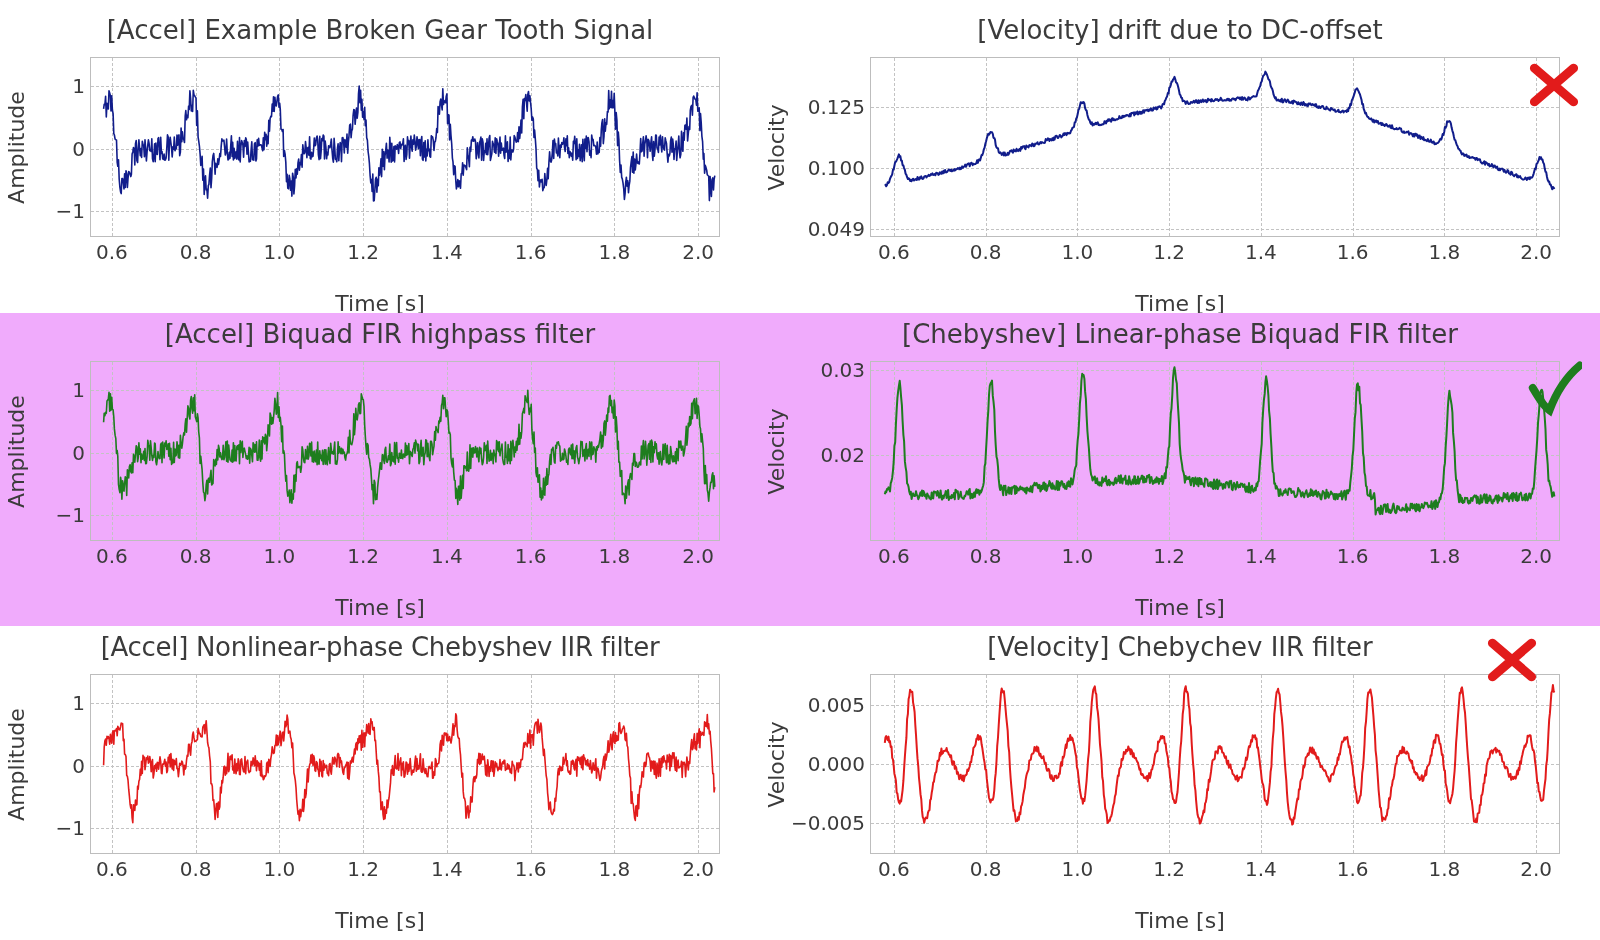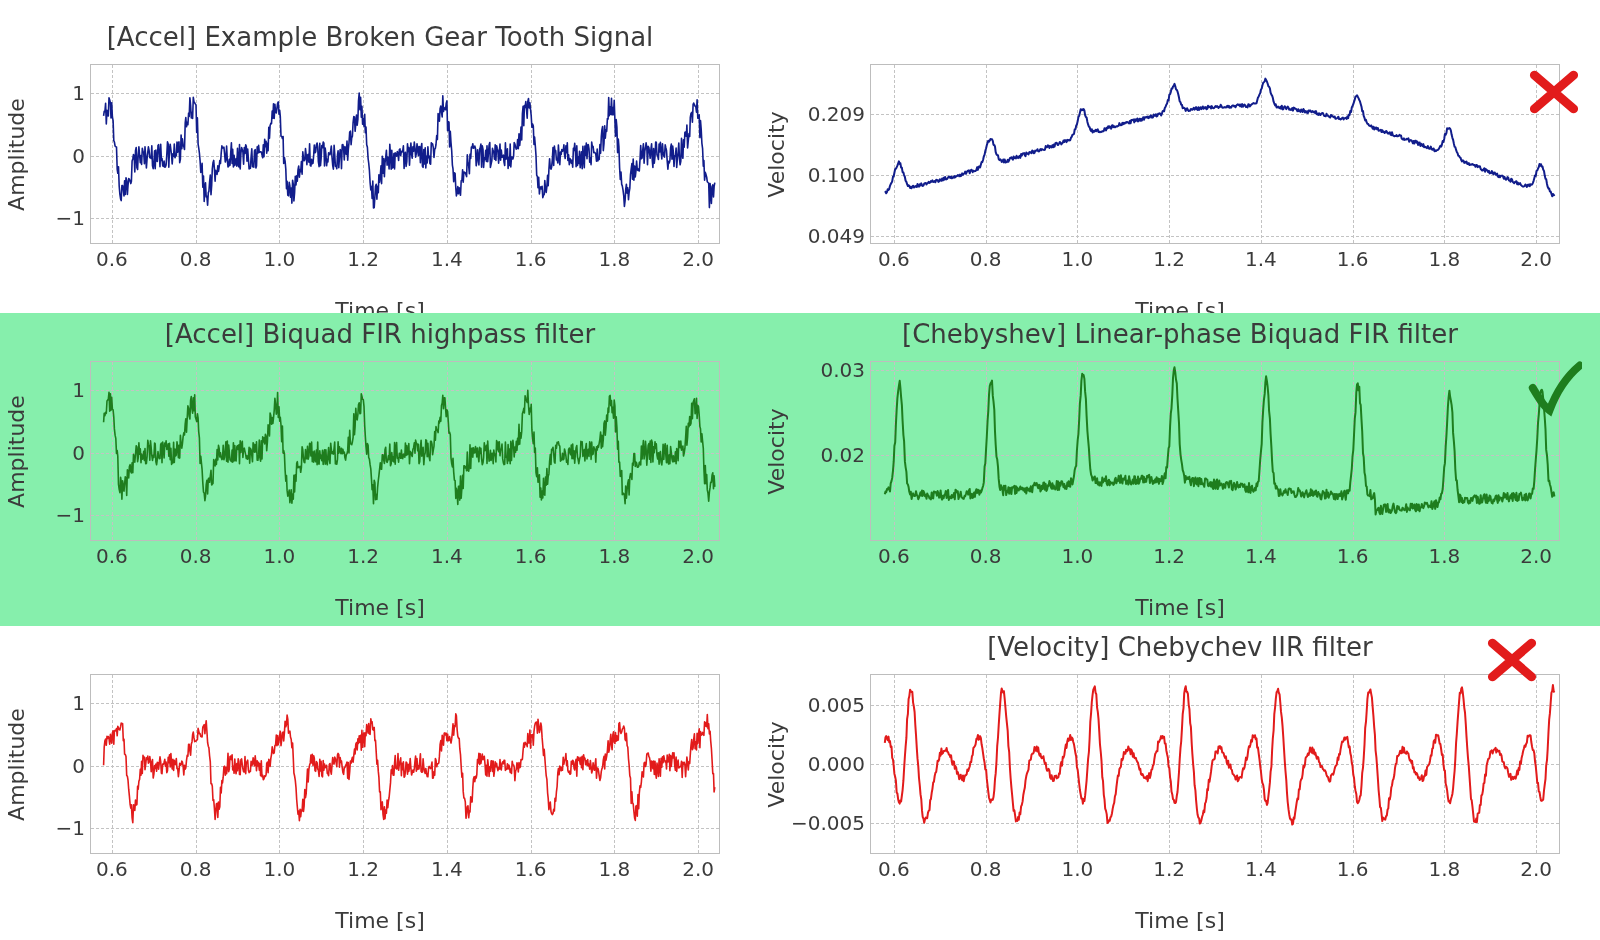--- a/index.html
+++ b/index.html
@@ -13,24 +13,24 @@
   .fig {
     width: 1600px; height: 940px;
     position: relative;
   }
   .row {
     position: absolute;
     left: 0; width: 100%;
     height: 313px;
   }
   .row-bg {
-    background: #86efac;
+    background: #f0abfc;
     padding-left: 40px;
   }
-  .row0 { top: 16px; }
+  .row0 { top: 9px; }
   .row1 { top: 313px; }
   .row2 { top: 626px; }
 
   .panel {
     position: absolute;
     top: 0; height: 313px;
   }
   .panel-left  { left: 0;    width: 760px; }
   .panel-right { left: 760px; width: 840px; }
 
@@ -146,30 +146,31 @@
           <div class="tick-x" style="left: 523.333px;">1.8</div>
           <div class="gridline grid-v" style="left: 607.067px;"></div>
           <div class="tick-x" style="left: 607.067px;">2.0</div>
           <svg class="trace">
             <path d="M12.6 50.8 L13.2 46.4 L13.9 46.7 L14.6 38.2 L15.3 59.0 L16.0 45.4 L16.6 46.9 L17.3 51.0 L18.0 32.8 L18.7 34.9 L19.4 38.0 L20.0 53.0 L20.7 37.9 L21.4 52.0 L22.1 55.6 L22.8 75.7 L23.4 77.0 L24.1 81.2 L24.8 81.7 L25.5 82.0 L26.2 104.3 L26.8 108.3 L27.5 101.9 L28.2 121.2 L28.9 129.4 L29.6 133.9 L30.2 135.6 L30.9 120.5 L31.6 120.6 L32.3 124.6 L33.0 130.9 L33.6 115.9 L34.3 129.4 L35.0 112.7 L35.7 115.6 L36.4 129.4 L37.0 120.6 L37.7 113.5 L38.4 114.3 L39.1 116.0 L39.8 118.6 L40.4 116.2 L41.1 96.0 L41.8 93.9 L42.5 89.5 L43.2 91.0 L43.8 106.9 L44.5 85.6 L45.2 82.5 L45.9 102.8 L46.6 104.4 L47.2 90.2 L47.9 81.8 L48.6 90.2 L49.3 97.7 L50.0 90.5 L50.6 99.5 L51.3 83.2 L52.0 86.5 L52.7 87.7 L53.4 98.8 L54.0 81.7 L54.7 91.0 L55.4 102.9 L56.1 93.4 L56.8 87.1 L57.4 81.9 L58.1 85.5 L58.8 92.6 L59.5 92.5 L60.2 93.5 L60.8 80.7 L61.5 100.8 L62.2 103.6 L62.9 97.3 L63.6 85.8 L64.2 103.7 L64.9 85.1 L65.6 95.8 L66.3 96.5 L67.0 80.5 L67.6 79.7 L68.3 88.5 L69.0 101.7 L69.7 79.2 L70.4 95.4 L71.0 93.4 L71.7 100.7 L72.4 101.5 L73.1 96.1 L73.8 102.2 L74.4 102.0 L75.1 99.9 L75.8 89.8 L76.5 76.9 L77.2 79.0 L77.8 102.2 L78.5 84.2 L79.2 79.2 L79.9 84.9 L80.6 90.6 L81.2 99.0 L81.9 88.9 L82.6 91.2 L83.3 79.0 L84.0 92.7 L84.6 90.7 L85.3 90.6 L86.0 77.1 L86.7 87.3 L87.4 78.4 L88.0 76.9 L88.7 97.6 L89.4 94.0 L90.1 70.0 L90.8 83.6 L91.4 73.9 L92.1 80.6 L92.8 81.6 L93.5 84.5 L94.2 58.2 L94.8 52.6 L95.5 61.8 L96.2 57.2 L96.9 59.7 L97.6 48.0 L98.2 51.5 L98.9 32.9 L99.6 40.1 L100.3 53.0 L101.0 47.6 L101.6 53.4 L102.3 32.3 L103.0 36.9 L103.7 37.8 L104.3 38.9 L105.0 40.0 L105.7 67.5 L106.4 52.9 L107.1 79.1 L107.7 82.9 L108.4 88.0 L109.1 95.9 L109.8 107.4 L110.5 106.1 L111.1 98.3 L111.8 122.3 L112.5 111.0 L113.2 136.4 L113.9 121.6 L114.5 117.8 L115.2 132.0 L115.9 131.2 L116.6 140.1 L117.3 127.7 L117.9 126.4 L118.6 116.8 L119.3 110.1 L120.0 129.8 L120.7 120.0 L121.3 103.8 L122.0 97.8 L122.7 95.4 L123.4 103.6 L124.1 116.3 L124.7 105.4 L125.4 108.2 L126.1 109.3 L126.8 100.9 L127.5 106.5 L128.1 102.4 L128.8 95.6 L129.5 98.5 L130.2 88.1 L130.9 80.9 L131.5 83.1 L132.2 82.5 L132.9 82.2 L133.6 88.8 L134.3 97.0 L134.9 94.3 L135.6 81.1 L136.3 94.7 L137.0 102.0 L137.7 101.4 L138.3 94.2 L139.0 100.3 L139.7 88.3 L140.4 77.7 L141.1 98.4 L141.7 84.2 L142.4 102.0 L143.1 90.4 L143.8 100.4 L144.5 96.5 L145.1 93.6 L145.8 101.3 L146.5 83.4 L147.2 99.2 L147.9 101.9 L148.5 79.6 L149.2 103.9 L149.9 88.3 L150.6 82.6 L151.3 84.5 L151.9 86.9 L152.6 99.3 L153.3 82.6 L154.0 88.5 L154.7 79.7 L155.3 81.2 L156.0 96.3 L156.7 84.0 L157.4 94.0 L158.1 104.0 L158.7 103.5 L159.4 103.2 L160.1 91.7 L160.8 83.7 L161.5 101.6 L162.1 98.8 L162.8 102.1 L163.5 85.6 L164.2 84.6 L164.9 103.0 L165.5 101.1 L166.2 81.9 L166.9 88.3 L167.6 80.3 L168.3 87.4 L168.9 87.0 L169.6 86.7 L170.3 86.9 L171.0 89.8 L171.7 92.7 L172.3 79.7 L173.0 91.6 L173.7 74.4 L174.4 81.8 L175.1 76.3 L175.7 88.3 L176.4 78.3 L177.1 85.7 L177.8 62.4 L178.5 73.3 L179.1 60.4 L179.8 58.4 L180.5 58.6 L181.2 46.1 L181.9 53.1 L182.5 38.9 L183.2 53.5 L183.9 39.4 L184.6 47.2 L185.3 47.9 L185.9 43.6 L186.6 38.4 L187.3 36.9 L188.0 49.1 L188.7 45.3 L189.3 51.5 L190.0 71.3 L190.7 71.3 L191.4 73.5 L192.1 71.5 L192.7 98.5 L193.4 92.5 L194.1 96.1 L194.8 104.1 L195.5 123.6 L196.1 116.3 L196.8 130.1 L197.5 130.8 L198.2 117.2 L198.9 121.0 L199.5 132.2 L200.2 123.1 L200.9 138.1 L201.6 115.2 L202.3 119.4 L202.9 135.9 L203.6 127.7 L204.3 111.2 L205.0 119.9 L205.7 110.8 L206.3 116.1 L207.0 104.9 L207.7 101.0 L208.4 112.3 L209.1 104.6 L209.7 106.8 L210.4 96.5 L211.1 109.2 L211.8 86.9 L212.5 93.4 L213.1 95.7 L213.8 94.7 L214.5 83.5 L215.2 90.2 L215.9 99.8 L216.5 90.0 L217.2 89.4 L217.9 97.1 L218.6 78.7 L219.3 100.4 L219.9 101.1 L220.6 94.3 L221.3 98.8 L222.0 98.1 L222.7 89.9 L223.3 80.0 L224.0 87.8 L224.7 86.7 L225.4 79.9 L226.1 78.0 L226.7 81.9 L227.4 96.9 L228.1 101.6 L228.8 78.3 L229.5 100.6 L230.1 93.7 L230.8 80.6 L231.5 82.8 L232.2 77.0 L232.9 78.2 L233.5 101.0 L234.2 83.1 L234.9 89.1 L235.6 100.8 L236.3 94.3 L236.9 96.9 L237.6 87.7 L238.3 88.9 L239.0 89.7 L239.7 85.7 L240.3 81.1 L241.0 92.0 L241.7 100.3 L242.4 104.1 L243.1 80.3 L243.7 88.6 L244.4 101.3 L245.1 101.1 L245.8 103.8 L246.5 90.1 L247.1 85.7 L247.8 102.8 L248.5 91.8 L249.2 84.5 L249.9 86.0 L250.5 103.6 L251.2 79.7 L251.9 79.6 L252.6 83.8 L253.3 95.0 L253.9 81.6 L254.6 84.2 L255.3 89.4 L256.0 76.0 L256.7 95.1 L257.3 84.6 L258.0 77.8 L258.7 67.0 L259.4 66.2 L260.1 79.6 L260.7 73.0 L261.4 71.1 L262.1 57.4 L262.8 51.6 L263.5 52.0 L264.1 66.3 L264.8 58.9 L265.5 50.1 L266.2 60.2 L266.9 54.2 L267.5 35.7 L268.2 28.1 L268.9 44.7 L269.6 32.3 L270.3 52.3 L270.9 41.2 L271.6 59.3 L272.3 53.9 L273.0 61.2 L273.7 49.3 L274.3 67.8 L275.0 62.1 L275.7 79.7 L276.4 82.3 L277.1 93.5 L277.7 98.0 L278.4 105.2 L279.1 117.5 L279.8 124.9 L280.5 121.5 L281.1 133.4 L281.8 116.0 L282.5 142.9 L283.2 142.6 L283.9 131.5 L284.5 121.2 L285.2 119.2 L285.9 134.1 L286.6 121.3 L287.3 127.7 L287.9 109.7 L288.6 117.2 L289.3 110.8 L290.0 100.9 L290.6 118.6 L291.3 91.3 L292.0 108.2 L292.7 93.6 L293.4 111.7 L294.0 97.8 L294.7 92.7 L295.4 85.3 L296.1 100.3 L296.8 92.1 L297.4 93.7 L298.1 104.0 L298.8 79.4 L299.5 90.3 L300.2 104.2 L300.8 85.2 L301.5 103.0 L302.2 102.2 L302.9 88.6 L303.6 103.9 L304.2 87.7 L304.9 89.4 L305.6 91.1 L306.3 86.6 L307.0 88.7 L307.6 95.5 L308.3 84.8 L309.0 83.9 L309.7 90.7 L310.4 86.4 L311.0 87.0 L311.7 86.1 L312.4 80.9 L313.1 103.4 L313.8 89.9 L314.4 87.3 L315.1 101.4 L315.8 96.7 L316.5 78.9 L317.2 86.4 L317.8 82.6 L318.5 100.1 L319.2 86.0 L319.9 78.0 L320.6 89.7 L321.2 93.1 L321.9 81.8 L322.6 86.2 L323.3 77.1 L324.0 83.6 L324.6 92.2 L325.3 88.5 L326.0 78.7 L326.7 84.3 L327.4 90.6 L328.0 81.5 L328.7 81.7 L329.4 97.6 L330.1 82.5 L330.8 78.5 L331.4 101.1 L332.1 102.3 L332.8 84.6 L333.5 99.0 L334.2 82.7 L334.8 103.0 L335.5 91.2 L336.2 97.9 L336.9 81.8 L337.6 92.6 L338.2 91.1 L338.9 98.4 L339.6 99.2 L340.3 77.7 L341.0 79.1 L341.6 78.9 L342.3 82.7 L343.0 92.5 L343.7 84.2 L344.4 83.2 L345.0 79.5 L345.7 70.6 L346.4 74.4 L347.1 48.5 L347.8 49.9 L348.4 56.2 L349.1 43.6 L349.8 41.0 L350.5 47.2 L351.2 52.0 L351.8 30.7 L352.5 46.5 L353.2 43.5 L353.9 42.7 L354.6 44.8 L355.2 38.5 L355.9 35.9 L356.6 65.8 L357.3 56.7 L358.0 57.2 L358.6 82.0 L359.3 66.3 L360.0 77.6 L360.7 85.7 L361.4 100.1 L362.0 103.9 L362.7 116.6 L363.4 107.7 L364.1 108.6 L364.8 122.9 L365.4 130.9 L366.1 127.3 L366.8 121.6 L367.5 128.8 L368.2 122.7 L368.8 125.3 L369.5 130.3 L370.2 115.8 L370.9 115.6 L371.6 104.9 L372.2 117.2 L372.9 107.0 L373.6 107.2 L374.3 107.9 L375.0 109.7 L375.6 111.6 L376.3 89.8 L377.0 97.7 L377.7 101.2 L378.4 108.8 L379.0 89.4 L379.7 93.5 L380.4 82.1 L381.1 82.9 L381.8 78.7 L382.4 83.1 L383.1 83.0 L383.8 81.1 L384.5 83.4 L385.2 100.8 L385.8 96.9 L386.5 84.7 L387.2 91.7 L387.9 100.0 L388.6 84.1 L389.2 82.8 L389.9 79.1 L390.6 102.2 L391.3 80.8 L392.0 84.4 L392.6 102.4 L393.3 92.9 L394.0 94.6 L394.7 85.4 L395.4 96.5 L396.0 80.8 L396.7 96.6 L397.4 89.2 L398.1 80.0 L398.8 77.5 L399.4 102.4 L400.1 99.0 L400.8 95.9 L401.5 83.4 L402.2 86.1 L402.8 87.2 L403.5 94.1 L404.2 79.9 L404.9 95.5 L405.6 80.8 L406.2 83.2 L406.9 85.7 L407.6 98.1 L408.3 87.8 L409.0 79.0 L409.6 95.2 L410.3 85.1 L411.0 92.3 L411.7 91.0 L412.4 90.2 L413.0 97.0 L413.7 100.5 L414.4 77.9 L415.1 94.1 L415.8 92.9 L416.4 83.9 L417.1 103.5 L417.8 92.5 L418.5 100.4 L419.2 79.0 L419.8 101.9 L420.5 92.0 L421.2 92.1 L421.9 94.1 L422.6 91.0 L423.2 77.6 L423.9 79.0 L424.6 82.3 L425.3 84.1 L426.0 83.5 L426.6 74.6 L427.3 83.6 L428.0 68.8 L428.7 80.5 L429.4 72.7 L430.0 62.1 L430.7 74.9 L431.4 48.7 L432.1 41.2 L432.8 60.8 L433.4 40.6 L434.1 42.6 L434.8 36.5 L435.5 44.6 L436.2 53.3 L436.8 36.4 L437.5 33.5 L438.2 42.9 L438.9 37.9 L439.6 45.0 L440.2 50.7 L440.9 62.3 L441.6 59.1 L442.3 61.1 L443.0 79.5 L443.6 72.1 L444.3 80.5 L445.0 90.6 L445.7 110.1 L446.4 111.6 L447.0 122.6 L447.7 112.3 L448.4 129.0 L449.1 122.2 L449.8 121.9 L450.4 124.0 L451.1 121.2 L451.8 132.6 L452.5 130.3 L453.2 129.5 L453.8 115.5 L454.5 123.9 L455.2 127.5 L455.9 121.3 L456.6 110.4 L457.2 120.7 L457.9 104.8 L458.6 93.7 L459.3 102.7 L460.0 104.2 L460.6 102.2 L461.3 95.1 L462.0 82.5 L462.7 100.4 L463.4 81.0 L464.0 86.0 L464.7 85.6 L465.4 95.0 L466.1 93.4 L466.8 97.9 L467.4 80.1 L468.1 91.6 L468.8 99.7 L469.5 87.0 L470.2 89.5 L470.8 84.5 L471.5 86.2 L472.2 85.6 L472.9 79.9 L473.5 89.4 L474.2 93.5 L474.9 80.8 L475.6 87.8 L476.3 77.7 L476.9 95.4 L477.6 89.8 L478.3 99.6 L479.0 93.6 L479.7 94.7 L480.3 98.1 L481.0 95.4 L481.7 102.1 L482.4 83.2 L483.1 85.4 L483.7 78.2 L484.4 86.8 L485.1 101.7 L485.8 80.9 L486.5 100.5 L487.1 91.9 L487.8 98.4 L488.5 86.4 L489.2 102.6 L489.9 94.2 L490.5 86.8 L491.2 103.8 L491.9 81.3 L492.6 93.9 L493.3 102.8 L493.9 81.0 L494.6 90.4 L495.3 78.1 L496.0 93.6 L496.7 80.0 L497.3 79.6 L498.0 83.8 L498.7 97.1 L499.4 93.0 L500.1 99.7 L500.7 77.1 L501.4 82.0 L502.1 81.4 L502.8 87.6 L503.5 87.3 L504.1 87.8 L504.8 89.2 L505.5 96.1 L506.2 84.0 L506.9 95.9 L507.5 93.6 L508.2 94.4 L508.9 79.6 L509.6 88.1 L510.3 71.8 L510.9 64.8 L511.6 61.5 L512.3 85.6 L513.0 78.3 L513.7 60.7 L514.3 73.2 L515.0 64.9 L515.7 66.3 L516.4 53.6 L517.1 53.9 L517.7 32.6 L518.4 50.8 L519.1 41.7 L519.8 49.1 L520.5 33.3 L521.1 50.0 L521.8 42.5 L522.5 49.7 L523.2 35.4 L523.9 54.7 L524.5 71.3 L525.2 54.5 L525.9 62.1 L526.6 87.6 L527.3 74.0 L527.9 81.5 L528.6 102.6 L529.3 114.5 L530.0 107.0 L530.7 119.4 L531.3 120.9 L532.0 124.8 L532.7 130.4 L533.4 141.5 L534.1 135.5 L534.7 124.6 L535.4 119.2 L536.1 128.1 L536.8 122.7 L537.5 134.8 L538.1 127.5 L538.8 123.4 L539.5 109.5 L540.2 103.9 L540.9 98.6 L541.5 114.3 L542.2 94.0 L542.9 115.3 L543.6 101.0 L544.3 111.9 L544.9 106.3 L545.6 96.0 L546.3 104.8 L547.0 105.4 L547.7 103.9 L548.3 105.9 L549.0 94.7 L549.7 80.5 L550.4 93.8 L551.1 93.0 L551.7 85.3 L552.4 78.9 L553.1 98.1 L553.8 86.0 L554.5 82.5 L555.1 77.8 L555.8 82.7 L556.5 99.8 L557.2 81.3 L557.9 82.6 L558.5 87.1 L559.2 93.3 L559.9 84.6 L560.6 78.8 L561.3 95.8 L561.9 102.4 L562.6 83.5 L563.3 98.1 L564.0 91.4 L564.7 77.0 L565.3 77.2 L566.0 90.0 L566.7 90.9 L567.4 94.4 L568.1 79.1 L568.7 87.0 L569.4 77.2 L570.1 87.0 L570.8 94.0 L571.5 78.7 L572.1 87.7 L572.8 90.8 L573.5 92.1 L574.2 79.8 L574.9 83.0 L575.5 85.4 L576.2 95.9 L576.9 104.2 L577.6 96.3 L578.3 97.9 L578.9 95.5 L579.6 82.9 L580.3 79.1 L581.0 94.2 L581.7 81.1 L582.3 86.7 L583.0 101.5 L583.7 90.8 L584.4 91.2 L585.1 83.0 L585.7 102.4 L586.4 93.4 L587.1 87.3 L587.8 78.1 L588.5 93.9 L589.1 99.8 L589.8 96.4 L590.5 73.4 L591.2 90.3 L591.9 93.3 L592.5 74.9 L593.2 82.3 L593.9 67.2 L594.6 67.1 L595.3 71.3 L595.9 60.0 L596.6 82.9 L597.3 75.5 L598.0 68.6 L598.7 71.4 L599.3 52.4 L600.0 48.4 L600.7 47.4 L601.4 57.1 L602.1 39.6 L602.7 38.0 L603.4 39.7 L604.1 41.2 L604.8 41.6 L605.5 47.1 L606.1 34.8 L606.8 53.3 L607.5 53.2 L608.2 49.9 L608.9 72.6 L609.5 55.6 L610.2 64.3 L610.9 78.3 L611.6 83.7 L612.3 101.3 L612.9 95.5 L613.6 115.2 L614.3 107.4 L615.0 109.6 L615.7 112.2 L616.3 116.8 L617.0 117.5 L617.7 118.1 L618.4 142.6 L619.1 118.5 L619.7 126.7 L620.4 138.4 L621.1 121.6 L621.8 119.9 L622.5 131.9 L623.1 121.7 L623.8 117.6 " fill="none" stroke="#111d8b" stroke-width="1.6" stroke-linejoin="round"></path>
           </svg>
         </div>
       <div class="xlabel">Time [s]</div>
     </div>
     <div class="panel panel-right">
+      <div class="title">[Velocity] drift due to DC-offset</div>
       <div class="ylabel">
           <span>Velocity</span>
         </div>
       <div class="axes axes-right" id="ax-1">
           <div class="gridline grid-h" style="top: 170.685px;"></div>
           <div class="tick-y" style="top: 170.685px;">0.049</div>
           <div class="gridline grid-h" style="top: 109.726px;"></div>
           <div class="tick-y" style="top: 109.726px;">0.100</div>
           <div class="gridline grid-h" style="top: 48.7671px;"></div>
-          <div class="tick-y" style="top: 48.7671px;">0.209</div>
+          <div class="tick-y" style="top: 48.7671px;">0.125</div>
           <div class="gridline grid-v" style="left: 22.9333px;"></div>
           <div class="tick-x" style="left: 22.9333px;">0.6</div>
           <div class="gridline grid-v" style="left: 114.667px;"></div>
           <div class="tick-x" style="left: 114.667px;">0.8</div>
           <div class="gridline grid-v" style="left: 206.4px;"></div>
           <div class="tick-x" style="left: 206.4px;">1.0</div>
           <div class="gridline grid-v" style="left: 298.133px;"></div>
           <div class="tick-x" style="left: 298.133px;">1.2</div>
           <div class="gridline grid-v" style="left: 389.867px;"></div>
           <div class="tick-x" style="left: 389.867px;">1.4</div>
@@ -261,20 +262,21 @@
       <div class="mark">
         <svg viewBox="0 0 100 100">
             <path d="M12 48 C 30 78, 34 82, 42 88 C 54 56, 72 28, 96 8" stroke="#1e7d1e" stroke-width="14" stroke-linecap="round" fill="none"></path>
           </svg>
       </div>
     </div>
   </div>
 
   <div class="row row2">
     <div class="panel panel-left">
+      <div class="title tight">[Accel] Nonlinear-phase Chebyshev IIR filter</div>
       <div class="ylabel">
           <span>Amplitude</span>
         </div>
       <div class="axes axes-left" id="ax-4">
           <div class="gridline grid-h" style="top: 153.018px;"></div>
           <div class="tick-y" style="top: 153.018px;">−1</div>
           <div class="gridline grid-h" style="top: 90.5614px;"></div>
           <div class="tick-y" style="top: 90.5614px;">0</div>
           <div class="gridline grid-h" style="top: 28.1053px;"></div>
           <div class="tick-y" style="top: 28.1053px;">1</div>

